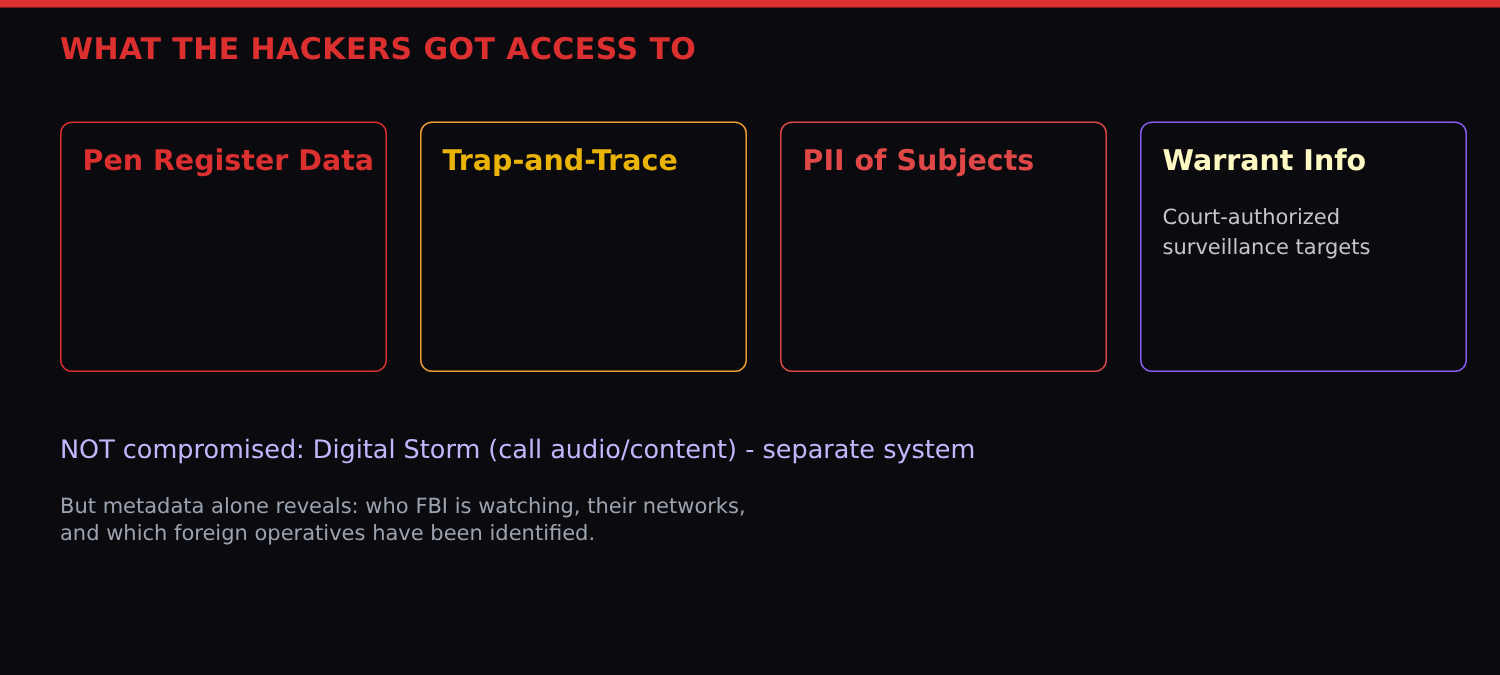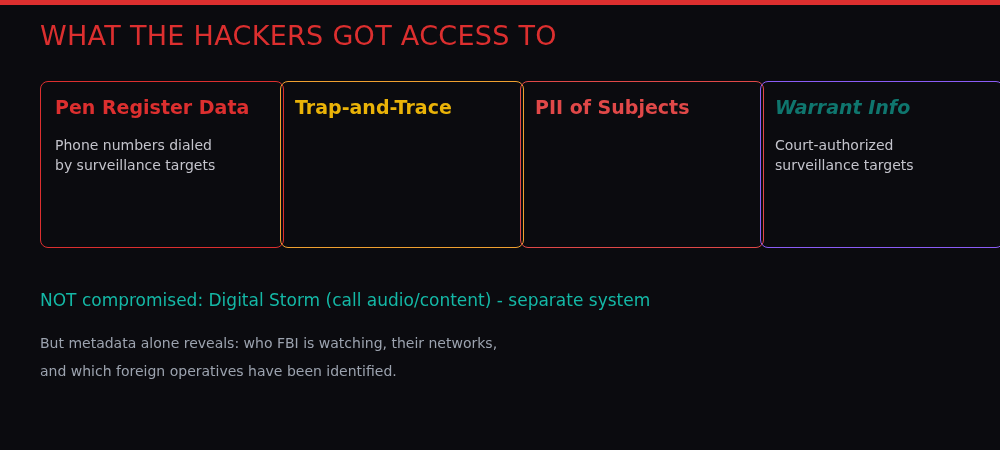--- a/index.html
+++ b/index.html
@@ -1,42 +1,40 @@
 <!DOCTYPE html>
 <html><head>
 <meta charset="utf-8">
 <style>
   html, body { margin:0; padding:0; }
   body { width:1000px; height:450px; background:#0b0b0f; position:relative; overflow:hidden; font-family:"DejaVu Sans", sans-serif; }
   .topbar { position:absolute; left:0; top:0; width:1000px; height:5px; background:#dc2f2f; }
-  .title { position:absolute; left:40px; top:20px; font-size:27px; font-weight:normal; color:#dc2f2f; letter-spacing:0.3px; white-space:nowrap; }
-  .card { position:absolute; top:81px; width:244px; height:167px; border:1.5px solid; border-radius:8px; box-sizing:border-box; overflow:visible; }
+  .title { position:absolute; left:40px; top:20px; font-size:20px; font-weight:bold; color:#dc2f2f; letter-spacing:0.3px; white-space:nowrap; }
+  .card { position:absolute; top:81px; width:218px; height:167px; border:1.5px solid; border-radius:8px; box-sizing:border-box; overflow:visible; }
   .card-title { position:absolute; left:14px; top:14px; font-size:19px; font-weight:bold; white-space:nowrap; }
   .card-desc { position:absolute; left:14px; top:53px; font-size:14px; line-height:20px; color:#c4c4cc; white-space:pre-line; }
-  .note { position:absolute; left:40px; top:290px; font-size:17px; color:#14b8a6; white-space:nowrap; }
-  .sub { position:absolute; left:40px; top:329px; font-size:14px; line-height:28px; color:#9ca3af; white-space:pre-line; }
+  .note { position:absolute; left:40px; top:290px; font-size:17px; color:#c4b5fd; white-space:nowrap; }
+  .sub { position:absolute; left:40px; top:329px; font-size:14px; line-height:18px; color:#9ca3af; white-space:pre-line; }
 </style>
 </head>
 <body>
 
 <div class="topbar"></div>
 <div class="title">WHAT THE HACKERS GOT ACCESS TO</div>
 
 <div class="card" id="c0" style="left:40px;border-color:#dc2f2f;">
   <div class="card-title" style="color:#dc2f2f;">Pen Register Data</div>
-  <div class="card-desc">Phone numbers dialed
-by surveillance targets</div>
 </div>
 <div class="card" id="c1" style="left:280px;border-color:#f0a030;">
   <div class="card-title" style="color:#eab308;">Trap-and-Trace</div>
 </div>
 <div class="card" id="c2" style="left:520px;border-color:#e04848;">
   <div class="card-title" style="color:#e04848;">PII of Subjects</div>
 </div>
 <div class="card" id="c3" style="left:760px;border-color:#8b5cf6;">
-  <div class="card-title" style="color:#0f766e;font-style:italic;">Warrant Info</div>
+  <div class="card-title" style="color:#fef9c3;">Warrant Info</div>
   <div class="card-desc">Court-authorized
 surveillance targets</div>
 </div>
 
 <div class="note">NOT compromised: Digital Storm (call audio/content) - separate system</div>
 <div class="sub">But metadata alone reveals: who FBI is watching, their networks,
 and which foreign operatives have been identified.</div>
 
 </body></html>

